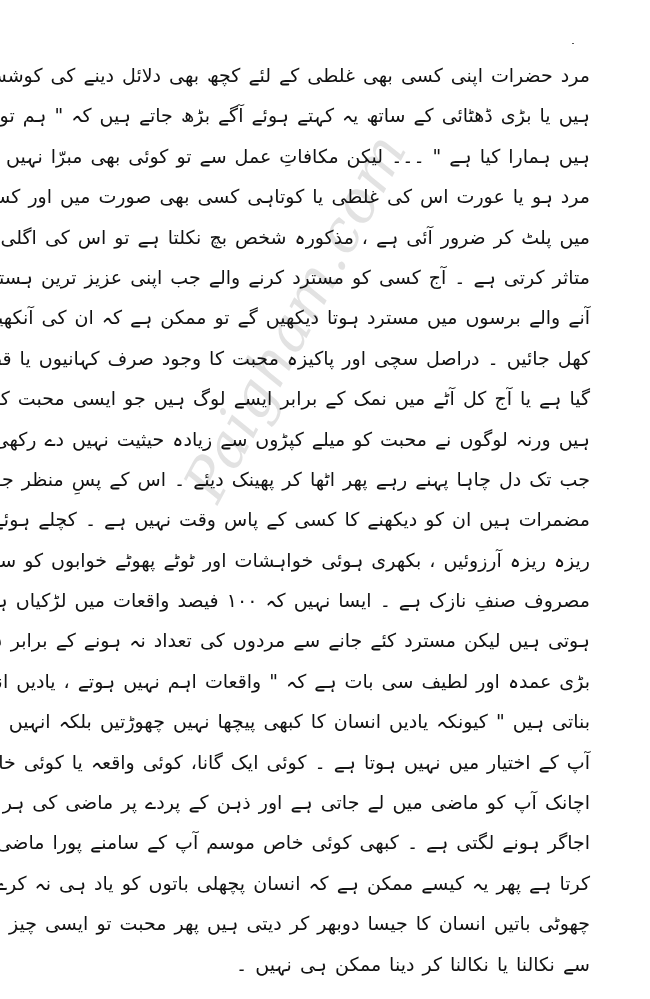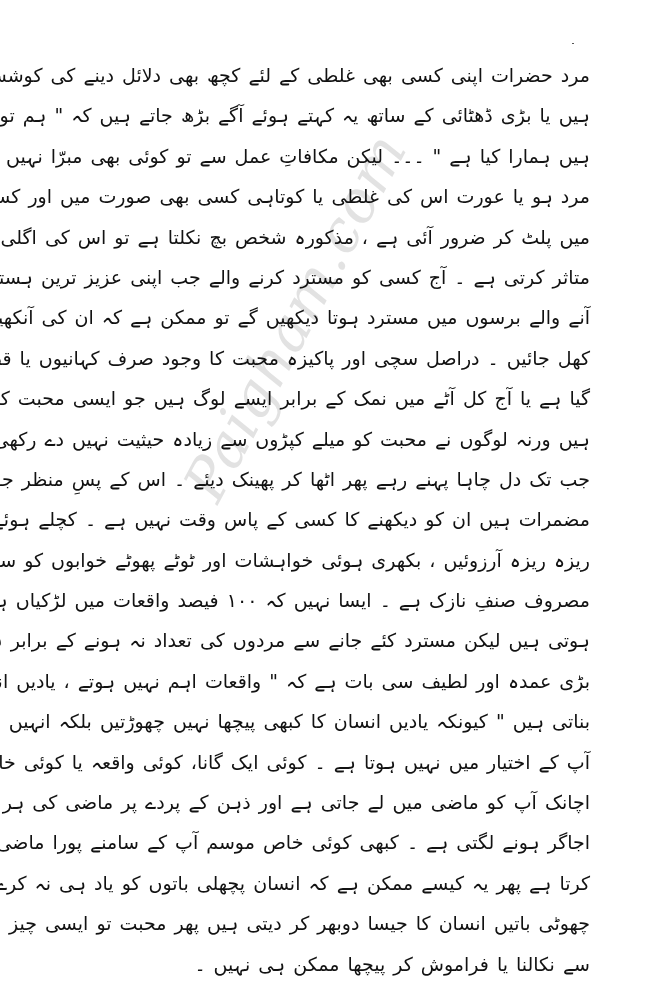--- a/index.html
+++ b/index.html
@@ -91,15 +91,15 @@
     <div class="line">ریزہ ریزہ آرزوئیں ، بکھری ہوئی خواہشات اور ٹوٹے پھوٹے خوابوں کو سمیٹنے میں</div>
     <div class="line">مصروف صنفِ نازک ہے ۔ ایسا نہیں کہ ١٠٠ فیصد واقعات میں لڑکیاں ہی متاثر</div>
     <div class="line short">ہوتی ہیں لیکن مسترد کئے جانے سے مردوں کی تعداد نہ ہونے کے برابر ہے ۔</div>
     <div class="line">بڑی عمدہ اور لطیف سی بات ہے کہ " واقعات اہم نہیں ہوتے ، یادیں انہیں اہم</div>
     <div class="line short">بناتی ہیں " کیونکہ یادیں انسان کا کبھی پیچھا نہیں چھوڑتیں بلکہ انہیں چھوڑ دینا</div>
     <div class="line">آپ کے اختیار میں نہیں ہوتا ہے ۔ کوئی ایک گانا، کوئی واقعہ یا کوئی خاص بات</div>
     <div class="line">اچانک آپ کو ماضی میں لے جاتی ہے اور ذہن کے پردے پر ماضی کی ہر تصویر</div>
     <div class="line">اجاگر ہونے لگتی ہے ۔ کبھی کوئی خاص موسم آپ کے سامنے پورا ماضی لا کھڑا</div>
     <div class="line">کرتا ہے پھر یہ کیسے ممکن ہے کہ انسان پچھلی باتوں کو یاد ہی نہ کرے ۔چھوٹی</div>
     <div class="line">چھوٹی باتیں انسان کا جیسا دوبھر کر دیتی ہیں پھر محبت تو ایسی چیز ہے جسے ذہن</div>
-    <div class="line short">سے نکالنا یا فراموش کر پیچھا ممکن ہی نہیں ۔</div>
+    <div class="line short">سے نکالنا یا نکالنا کر دینا ممکن ہی نہیں ۔</div>
   </div>
 </div>
 
 </body></html>

